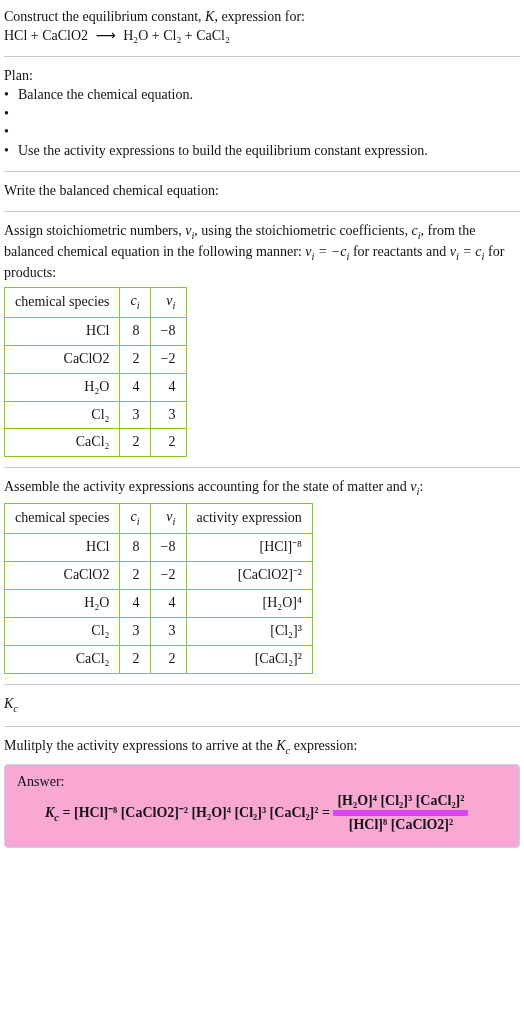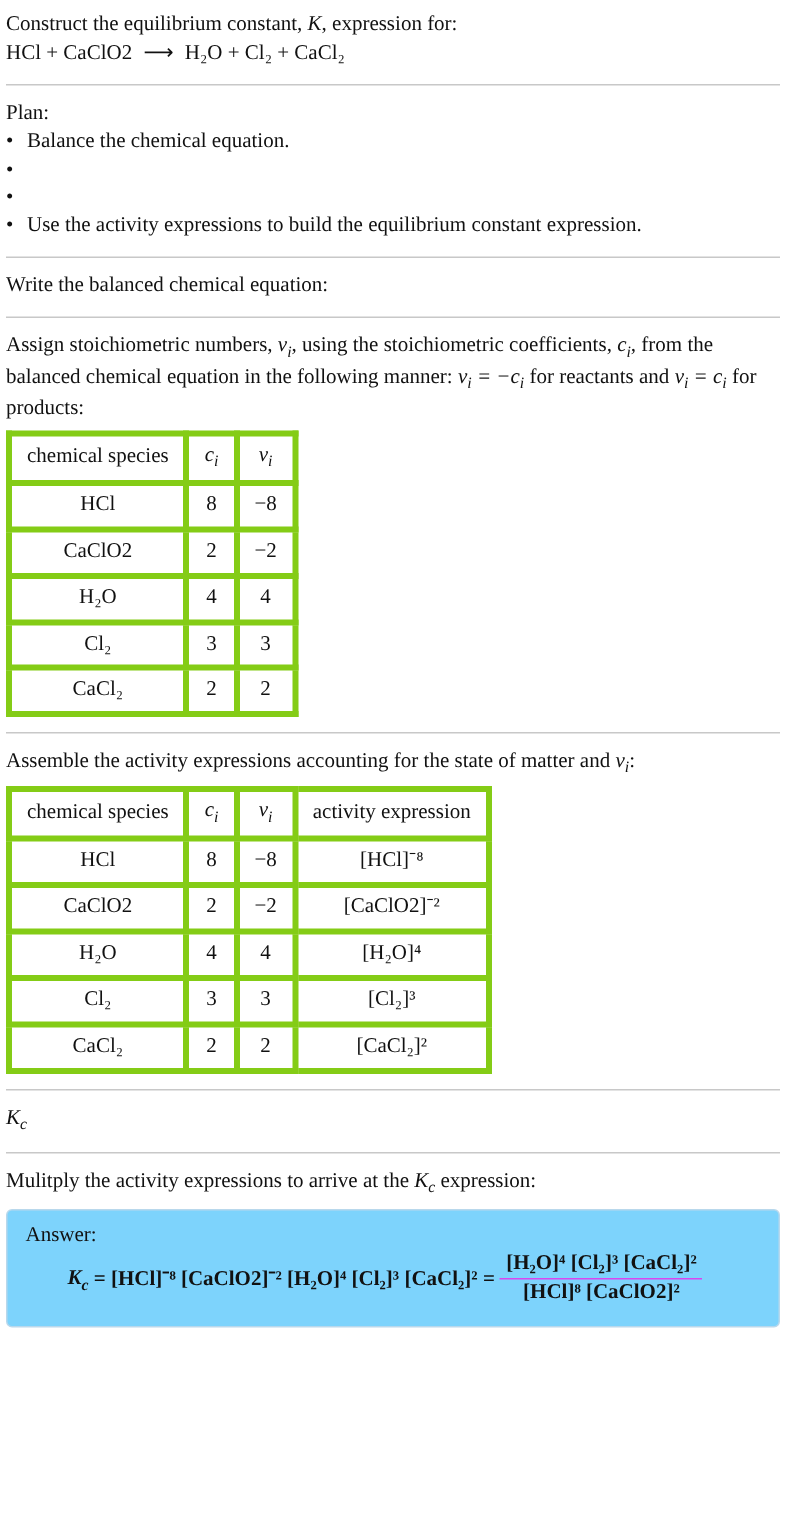--- a/index.html
+++ b/index.html
@@ -20,46 +20,46 @@
       border-top: 1px solid #c8c8c8;
       margin: 10px 0;
     }
     .it { font-style: italic; }
     .sub { vertical-align: sub; font-size: 0.75em; }
     table {
       border-collapse: collapse;
       margin-top: 4px;
     }
     td, th {
-      border: 4px solid #84cc16;
+      border: 1px solid #84cc16;
       padding: 4px 10px;
-      text-align: center;
+      text-align: right;
       font-weight: normal;
       font-size: 14px;
       white-space: nowrap;
     }
     .answer-box {
-      background: #7dd3fc;
+      background: #f9a8d4;
       border: 1px solid #b9d8ec;
       border-radius: 4px;
       padding: 8px 12px 12px 12px;
       margin-top: 6px;
     }
     .indent {
       padding-left: 28px;
       font-weight: bold;
     }
     .frac {
       display: inline-block;
       vertical-align: middle;
       text-align: center;
     }
     .frac .num {
       display: block;
-      border-bottom: 1px solid #d946ef;
+      border-bottom: 6px solid #d946ef;
       padding: 0 4px;
     }
     .frac .den {
       display: block;
       padding: 0 4px;
     }
     .arrow::after {
       content: "\27F6";
       padding: 0 4px;
     }

